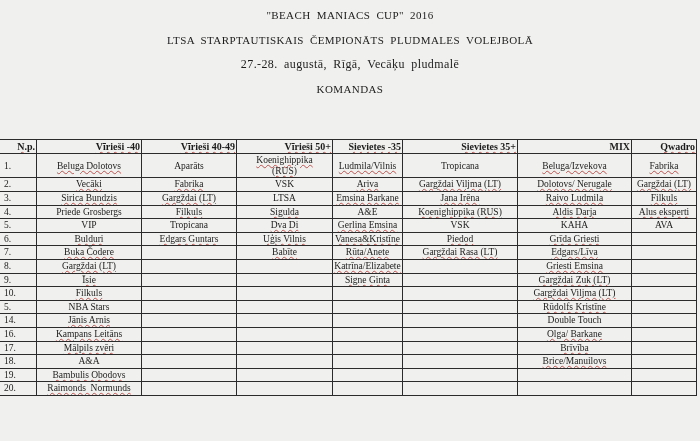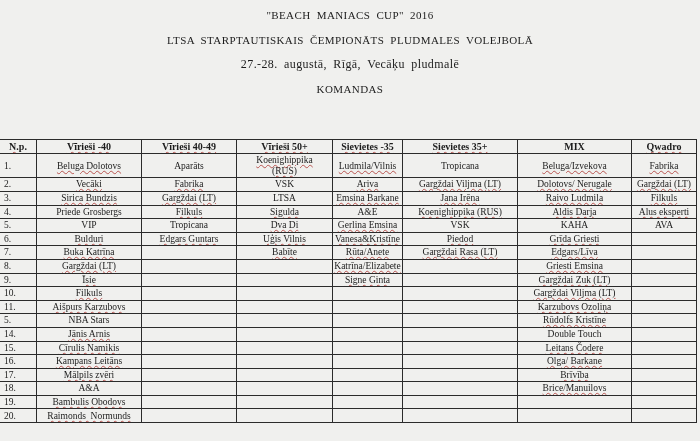--- a/index.html
+++ b/index.html
@@ -40,30 +40,30 @@
     vertical-align: middle;
     padding: 0 1px;
   }
   thead tr { height: 14px; }
   tbody tr { height: 13.6px; }
   tbody tr.first { height: 24px; }
   th {
     font-weight: bold;
     font-size: 10px;
     line-height: 11px;
-    text-align: center;
+    text-align: right;
     white-space: nowrap;
   }
   td {
     font-size: 9.5px;
     line-height: 10.5px;
     text-align: center;
     white-space: pre-wrap;
   }
-  th.numcol { text-align: center; padding-left: 1px; }
+  th.numcol { text-align: right; padding-left: 1px; }
   td.numcol { text-align: left; padding-left: 4px; }
   .sq {
     text-decoration-line: underline;
     text-decoration-style: wavy;
     text-decoration-color: #b85450;
     text-decoration-thickness: 1px;
     text-underline-offset: 1px;
   }
 </style>
 </head>
@@ -156,21 +156,21 @@
         <td class=" sq">Bulduri</td>
         <td class=" sq">Edgars Guntars</td>
         <td class=" sq">Uģis Vilnis</td>
         <td class=" sq">Vanesa&amp;Kristīne</td>
         <td class=" sq">Piedod</td>
         <td class=" sq">Grīda Griesti</td>
         <td class=""></td>
       </tr>
       <tr>
         <td class="numcol">7.</td>
-        <td class=" sq">Buka Katrīna</td>
+        <td class=" sq">Buka Čodere</td>
         <td class=""></td>
         <td class=" sq">Babīte</td>
         <td class=" sq">Rūta/Anete</td>
         <td class=" sq">Gargždai Rasa (LT)</td>
         <td class=" sq">Edgars/Līva</td>
         <td class=""></td>
       </tr>
       <tr>
         <td class="numcol">8.</td>
         <td class=" sq">Gargždai (LT)</td>
@@ -195,57 +195,37 @@
         <td class="numcol">10.</td>
         <td class=" sq">Filkuls</td>
         <td class=""></td>
         <td class=""></td>
         <td class=""></td>
         <td class=""></td>
         <td class=" sq">Gargždai Viljma (LT)</td>
         <td class=""></td>
       </tr>
       <tr>
-        <td class="numcol">11.</td>
-        <td class=" sq">Aišpurs Karzubovs</td>
-        <td class=""></td>
-        <td class=""></td>
-        <td class=""></td>
-        <td class=""></td>
-        <td class=" sq">Karzubovs Ozoliņa</td>
-        <td class=""></td>
-      </tr>
-      <tr>
         <td class="numcol">5.</td>
         <td class="">NBA Stars</td>
         <td class=""></td>
         <td class=""></td>
         <td class=""></td>
         <td class=""></td>
         <td class=" sq">Rūdolfs Kristīne</td>
         <td class=""></td>
       </tr>
       <tr>
         <td class="numcol">14.</td>
         <td class=" sq">Jānis Arnis</td>
         <td class=""></td>
         <td class=""></td>
         <td class=""></td>
         <td class=""></td>
         <td class="">Double Touch</td>
-        <td class=""></td>
-      </tr>
-      <tr>
-        <td class="numcol">15.</td>
-        <td class=" sq">Cīrulis Namikis</td>
-        <td class=""></td>
-        <td class=""></td>
-        <td class=""></td>
-        <td class=""></td>
-        <td class=" sq">Leitans Čodere</td>
         <td class=""></td>
       </tr>
       <tr>
         <td class="numcol">16.</td>
         <td class=" sq">Kampans Leitāns</td>
         <td class=""></td>
         <td class=""></td>
         <td class=""></td>
         <td class=""></td>
         <td class=" sq">Olga/ Barkane</td>

